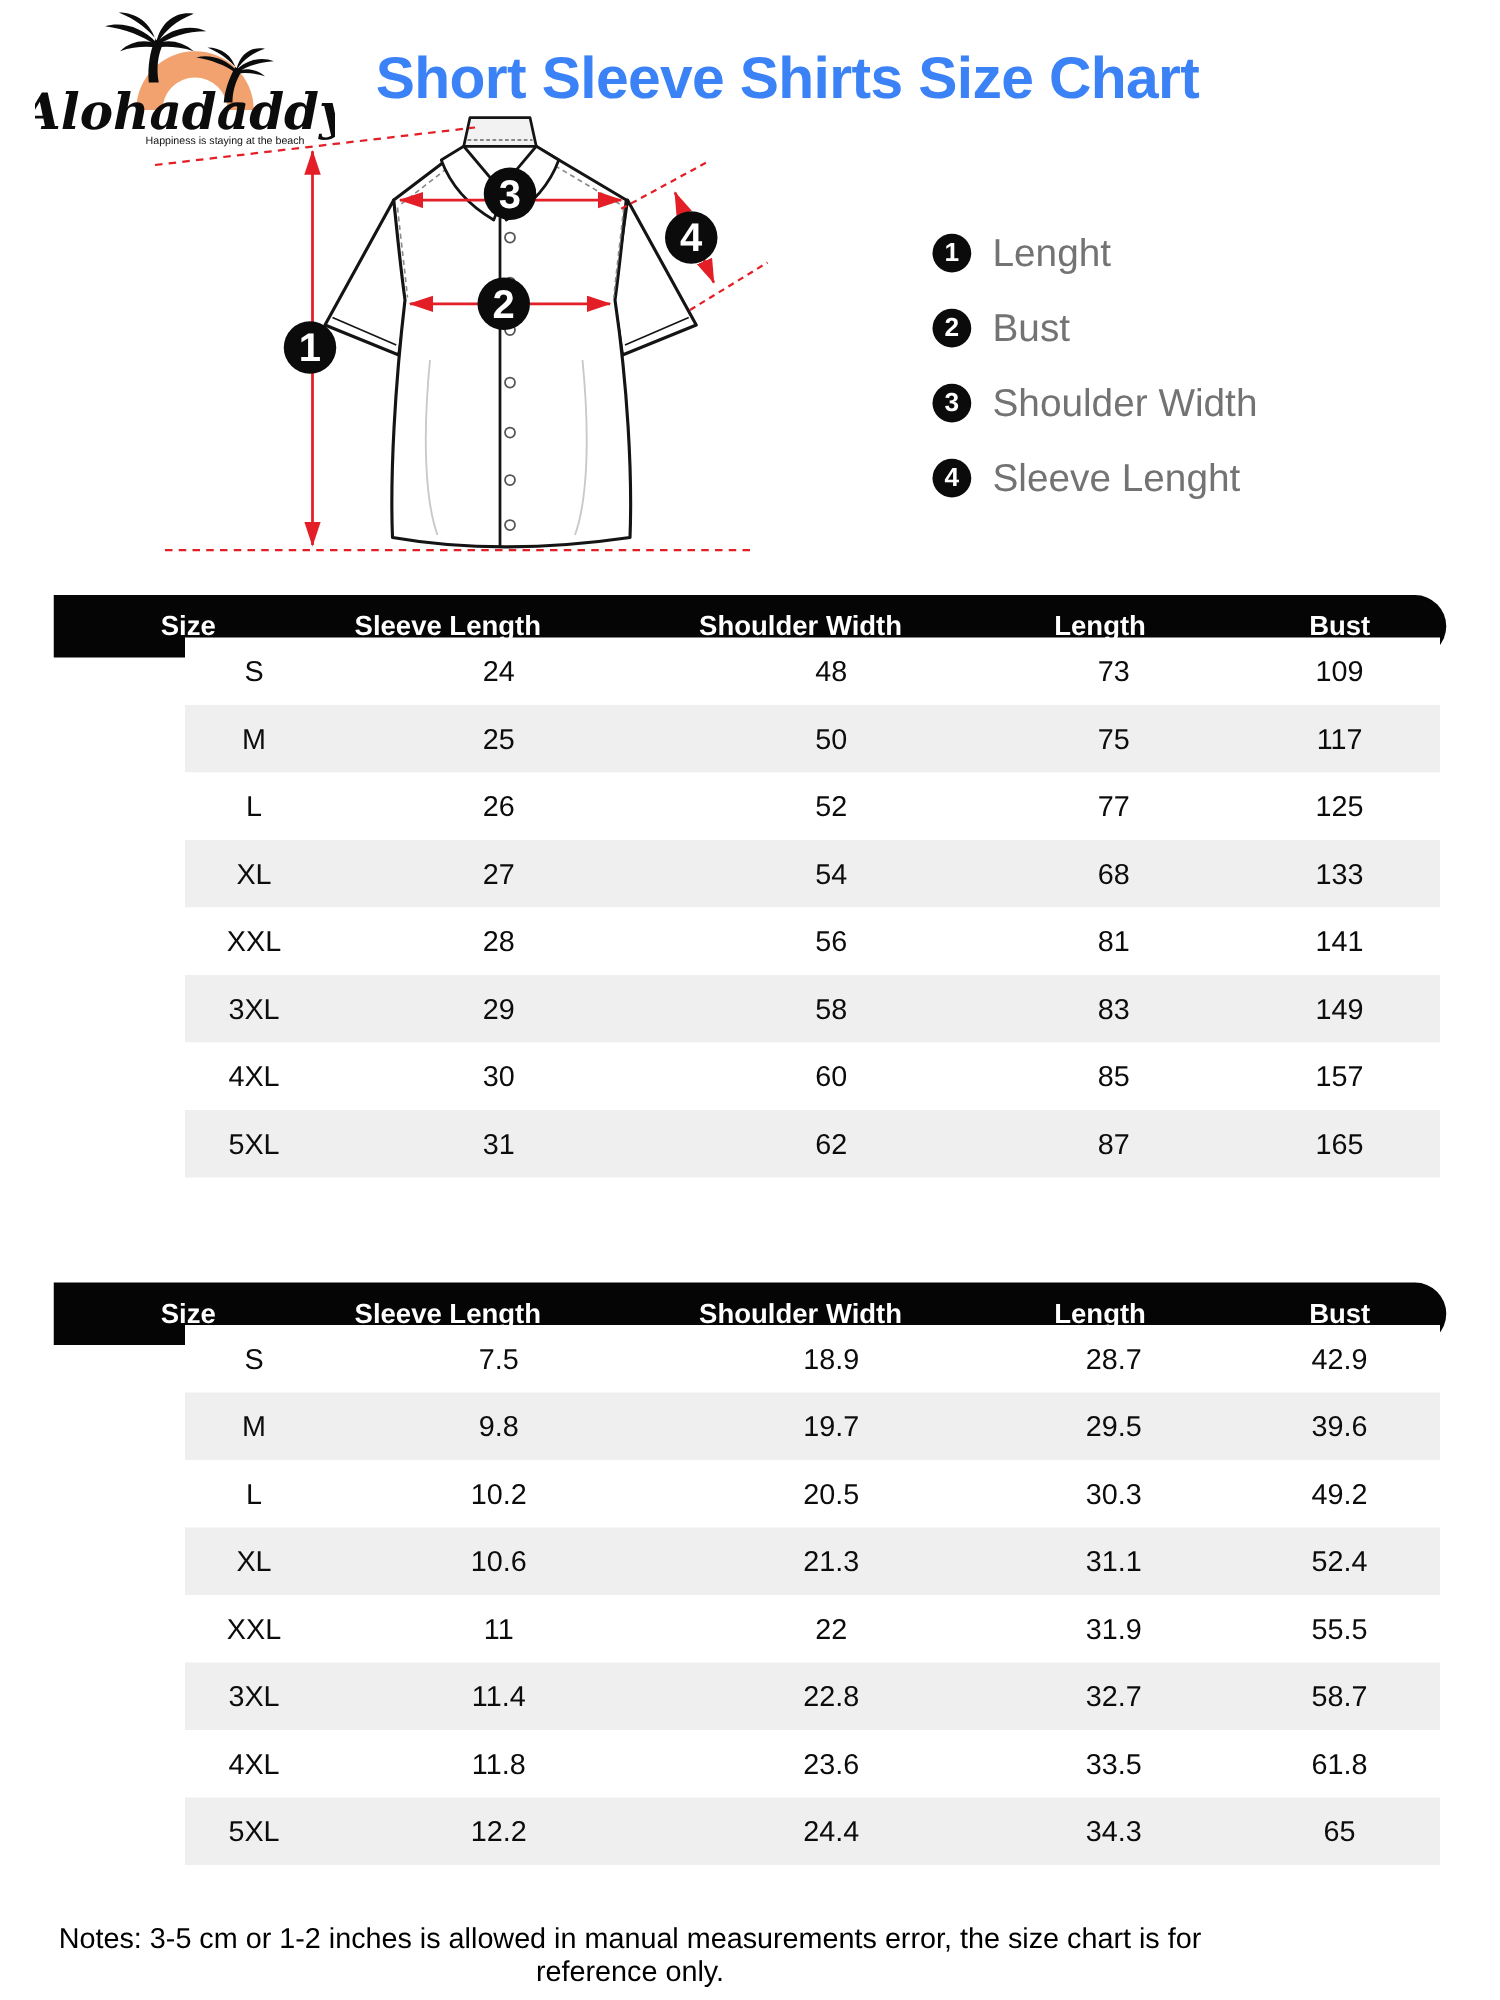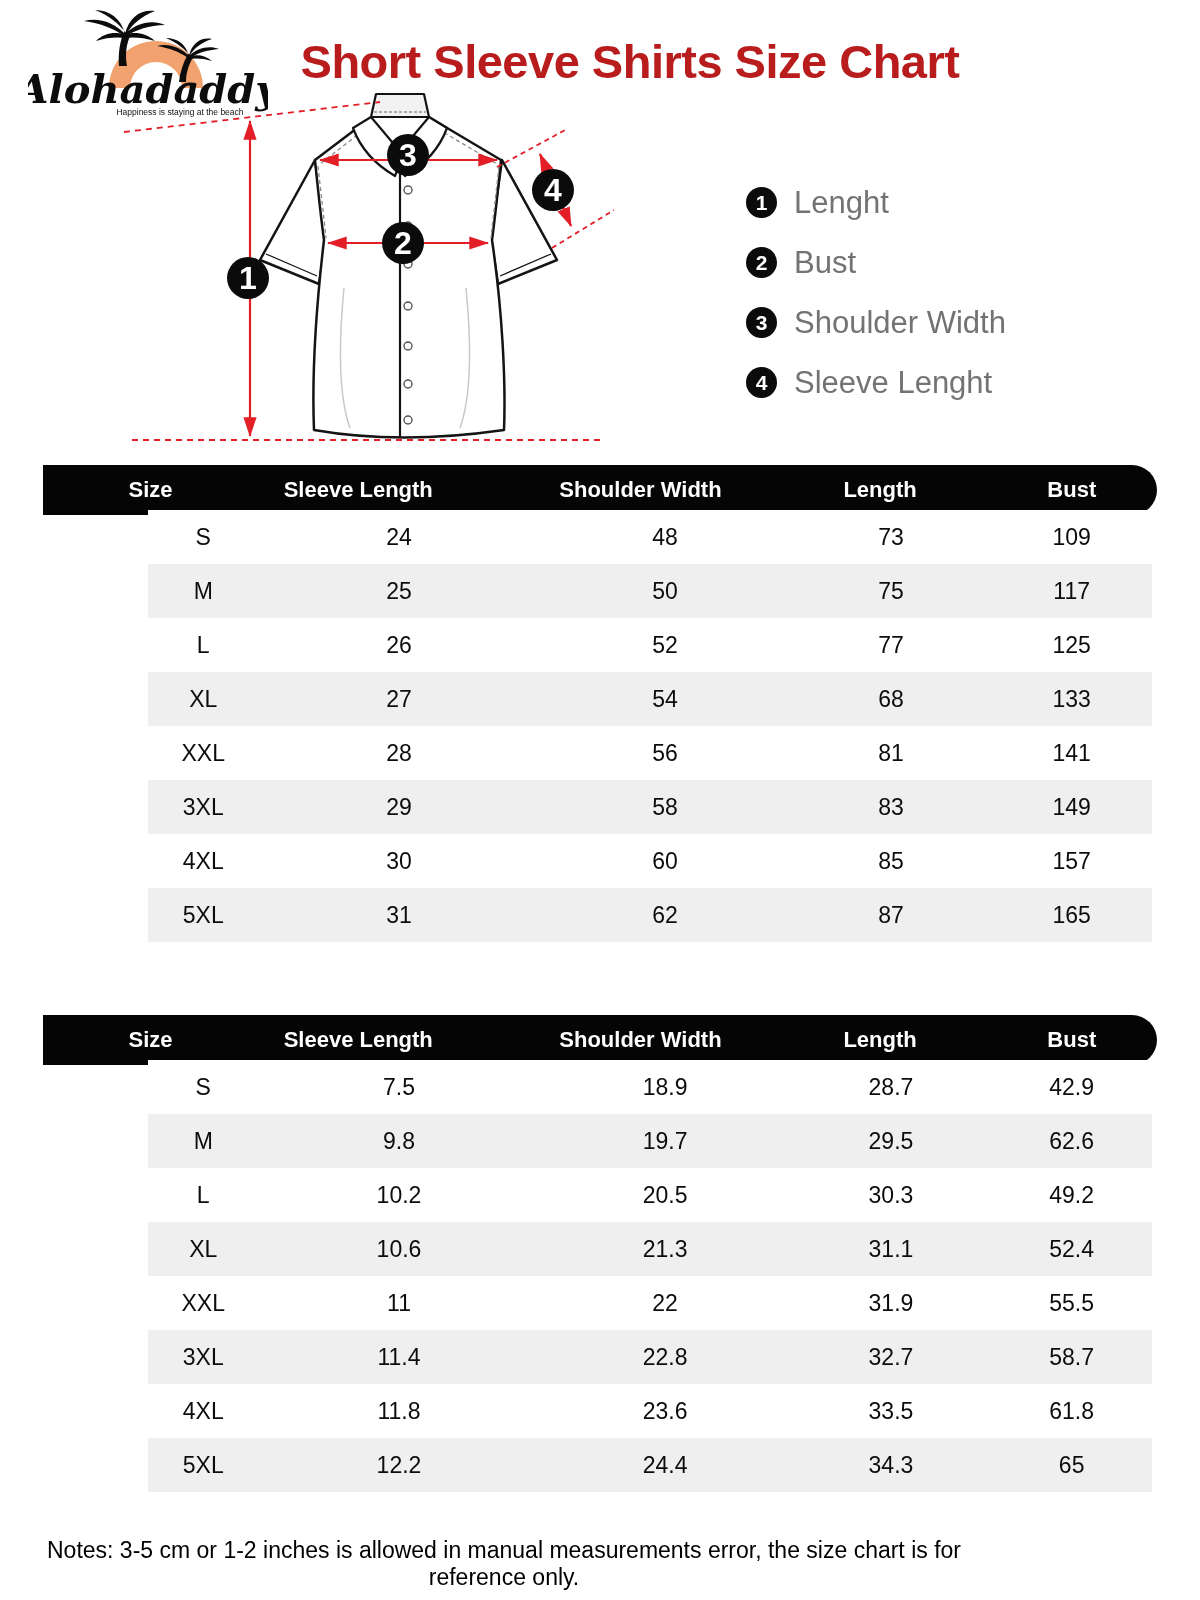--- a/index.html
+++ b/index.html
@@ -1,35 +1,35 @@
 <!DOCTYPE html>
 <html><head>
 <meta charset="utf-8">
 <style>
   * { margin:0; padding:0; box-sizing:border-box; }
   html,body { width:1200px; height:1600px; background:#fff; font-family:"Liberation Sans", sans-serif; position:relative; overflow:hidden; }
 
   .page-title { position:absolute; left:250px; top:34px; width:760px; text-align:center;
-    font-size:47px; font-weight:bold; color:#b91c1c; letter-spacing:-0.5px; }
+    font-size:47px; font-weight:bold; color:#3b82f6; letter-spacing:-0.5px; }
 
   .logo-svg { position:absolute; left:28px; top:8px; }
   .diagram-svg { position:absolute; left:112px; top:88px; }
 
   .legend { position:absolute; left:746px; top:186px; display:flex; flex-direction:column; gap:27px; }
   .legend-item { display:flex; align-items:center; height:33px; }
   .lnum { width:31px; height:31px; border-radius:50%; background:#0b0b0b; color:#fff;
     font-weight:bold; font-size:21px; display:flex; align-items:center; justify-content:center; flex:0 0 31px; }
   .llabel { margin-left:17px; font-size:31px; color:#737373; }
 
   .sizetable { position:absolute; left:43px; width:1114px; height:482px; }
   .sizetable .band { position:absolute; left:0; top:0; width:105px; height:482px; background:#050505;
     color:#fff; font-weight:bold; display:flex; align-items:center; justify-content:center; }
   .band-cm { font-size:50px; }
   .band-inch { font-size:35px; }
-  .thead { position:absolute; left:0; top:5px; width:1114px; height:50px; background:#050505;
+  .thead { position:absolute; left:0; top:16px; width:1114px; height:50px; background:#050505;
     border-radius:0 25px 25px 0; display:flex; align-items:center; padding-left:49px; }
   .thead .tcell { color:#fff; font-weight:bold; font-size:22px; }
   .tbody { position:absolute; left:105px; top:50px; width:1004px; }
   .trow { display:flex; align-items:center; height:54px; background:#fff; }
   .trow.alt { background:#efefef; }
   .tcell { text-align:center; font-size:23px; color:#0c0c0c; }
   .c0 { width:11%; } .c1 { width:28%; } .c2 { width:25%; } .c3 { width:20%; } .c4 { width:16%; }
 
   .notes { position:absolute; left:0; top:1537px; width:1008px; text-align:center;
     font-size:23px; color:#000; }
@@ -230,21 +230,21 @@
         <div class="tcell c1">7.5</div>
         <div class="tcell c2">18.9</div>
         <div class="tcell c3">28.7</div>
         <div class="tcell c4">42.9</div>
       </div>
       <div class="trow alt">
         <div class="tcell c0">M</div>
         <div class="tcell c1">9.8</div>
         <div class="tcell c2">19.7</div>
         <div class="tcell c3">29.5</div>
-        <div class="tcell c4">62.6</div>
+        <div class="tcell c4">39.6</div>
       </div>
       <div class="trow">
         <div class="tcell c0">L</div>
         <div class="tcell c1">10.2</div>
         <div class="tcell c2">20.5</div>
         <div class="tcell c3">30.3</div>
         <div class="tcell c4">49.2</div>
       </div>
       <div class="trow alt">
         <div class="tcell c0">XL</div>

